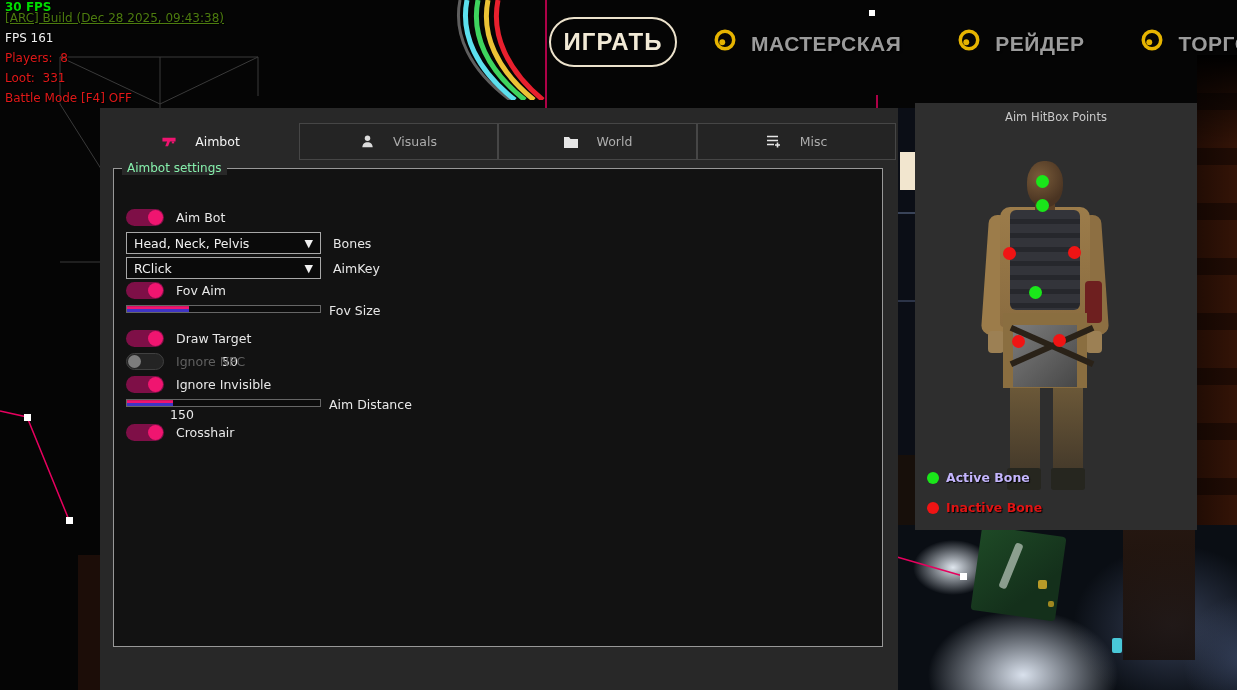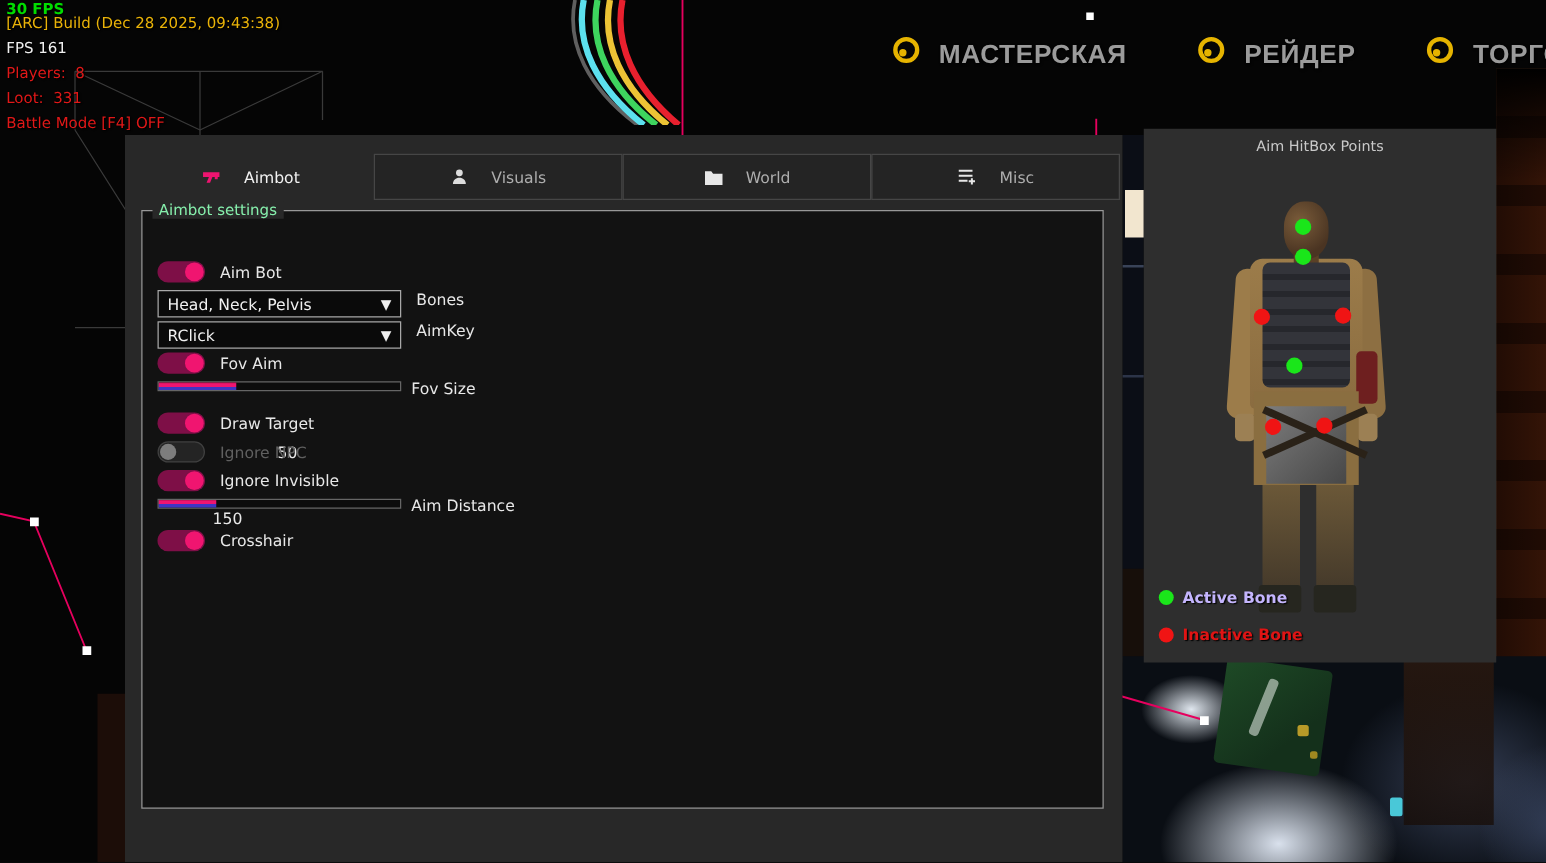--- a/index.html
+++ b/index.html
@@ -66,21 +66,21 @@
   .ctl-label{font-size:12.5px;color:#e8e8e8;}
   .row.off .ctl-label{color:#606060;}
 
   .t-row{display:flex;align-items:center;gap:12px;height:17px;margin-bottom:6px;}
   .toggle{width:38px;height:17px;border-radius:9px;position:relative;cursor:pointer;flex:0 0 38px;}
   .toggle[data-state="on"]{background:#7e0f47;}
   .toggle[data-state="on"]::after{content:"";position:absolute;right:1px;top:1px;width:15px;height:15px;border-radius:50%;background:#f01570;}
   .toggle[data-state="off"]{background:#242424;border:1px solid #404040;}
   .toggle[data-state="off"]::after{content:"";position:absolute;left:1px;top:1px;width:13px;height:13px;border-radius:50%;background:#7d7d7d;}
 
-  .d-row{display:flex;gap:12px;height:22px;margin-bottom:3px;}
+  .d-row{display:flex;align-items:center;gap:12px;height:22px;margin-bottom:3px;}
   .dropdown{width:195px;height:22px;background:#0a0a0a;border:1px solid #a8a8a8;display:flex;align-items:center;
     padding:0 7px;cursor:pointer;}
   .dd-value{flex:1;color:#f0f0f0;font-size:12.5px;white-space:nowrap;overflow:hidden;}
   .dd-arrow{color:#f0f0f0;font-size:11px;}
 
   .s-row{width:195px;height:20px;margin-bottom:5px;}
   .slider{position:relative;width:195px;height:8px;background:#0c0c0c;border:1px solid #666;cursor:pointer;}
   .slider-fill{height:100%;background:linear-gradient(180deg,#c01055 0%,#ef1570 20%,#ef1570 58%,#3f35c4 58%,#3f35c4 100%);}
   .slider-label{position:absolute;left:203px;top:-2px;font-size:12.5px;color:#e8e8e8;white-space:nowrap;}
   .slider-value{position:absolute;top:8px;font-size:12.5px;color:#e8e8e8;}
@@ -167,27 +167,28 @@
     <g fill="#ffffff">
       <rect x="869" y="10" width="6" height="6"></rect>
       <rect x="24" y="414" width="7" height="7"></rect>
       <rect x="66" y="517" width="7" height="7"></rect>
       <rect x="960" y="573" width="7" height="7"></rect>
     </g>
   </svg>
 
   <div id="hud">
       <div class="hud-line" style="top: 0px; color: rgb(0, 220, 0); font-weight: bold;">30 FPS</div>
-      <div class="hud-line" style="top: 11px; color: #eab308;">[ARC] Build (Dec 28 2025, 09:43:38)</div>
+      <div class="hud-line" style="top: 11px; color: #4d7c0f; text-decoration: underline;">[ARC] Build (Dec 28 2025, 09:43:38)</div>
       <div class="hud-line" style="top: 31px; color: rgb(240, 240, 240);">FPS 161</div>
       <div class="hud-line" style="top: 51px; color: rgb(224, 24, 24);">Players:  8</div>
       <div class="hud-line" style="top: 71px; color: rgb(224, 24, 24);">Loot:  331</div>
       <div class="hud-line" style="top: 91px; color: rgb(224, 24, 24);">Battle Mode [F4] OFF</div>
     </div>
 
+  <div id="play-button">ИГРАТЬ</div>
   <div id="top-menu">
       <div class="menu-item">
         <span class="ticon"><svg width="24" height="24" viewBox="0 0 22 22">
             <circle cx="11" cy="11" r="8" fill="none" stroke="#e6b400" stroke-width="3.2"></circle>
             <circle cx="8.5" cy="13" r="2.7" fill="#e6b400"></circle>
           </svg></span>
         <span class="lbl">МАСТЕРСКАЯ</span>
       </div>
       <div class="menu-item">
         <span class="ticon"><svg width="24" height="24" viewBox="0 0 22 22">

